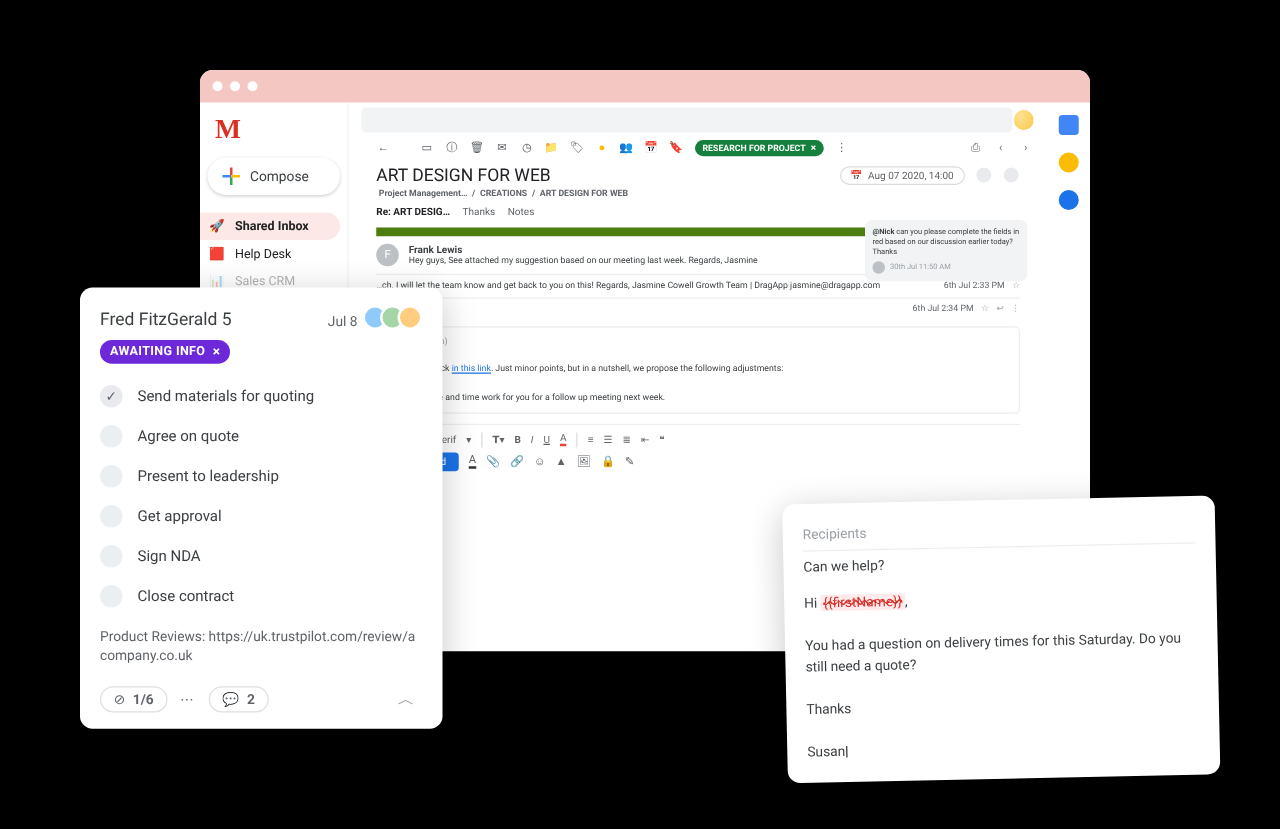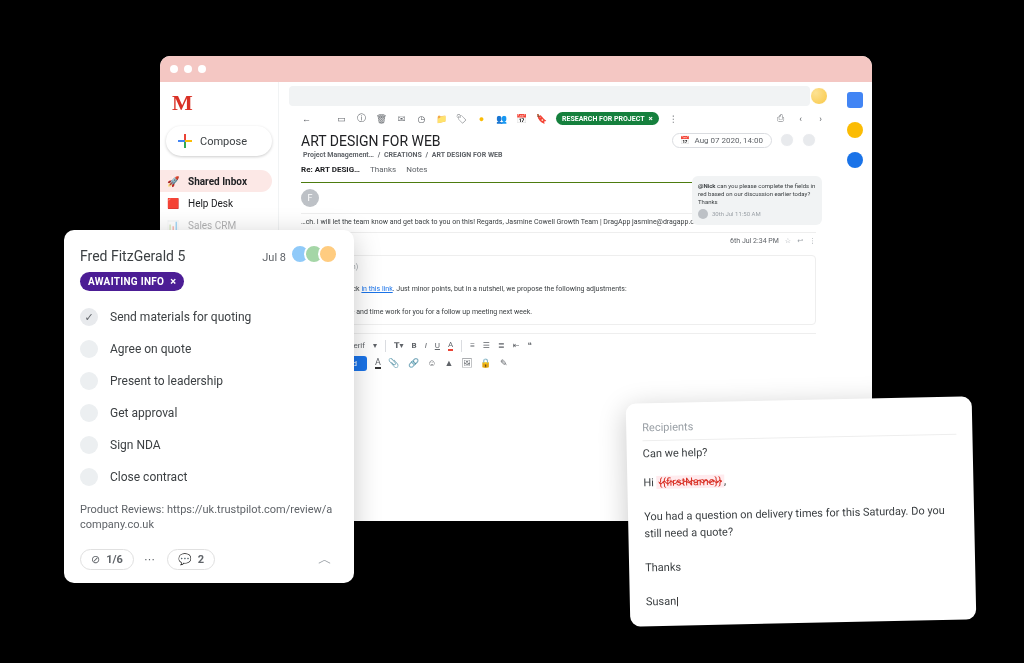--- a/index.html
+++ b/index.html
@@ -37,21 +37,21 @@
   .tb-icon.yellow{color:#fbbc04;} .tb-icon.red{color:#ea4335;}
   .chip-research{background:#15803d;color:#fff;font-size:7px;font-weight:700;padding:2px 6px;border-radius:8px;display:inline-flex;align-items:center;gap:4px;}
   .chip-research .xx{font-size:8px;}
   .spacer{flex:1;}
   .date-chip{border:1px solid #dadce0;border-radius:12px;padding:2px 8px;font-size:8px;color:#5f6368;display:inline-flex;align-items:center;gap:4px;}
 
   .subject-block{padding:2px 22px 0 22px;}
   .subject{font-size:14px;color:#202124;margin-bottom:2px;}
   .crumbs{font-size:7px;color:#5f6368;margin-bottom:6px;font-weight:bold;}
   .crumbs span{margin:0 2px;}
-  .tabs{display:flex;gap:10px;font-size:8px;color:#5f6368;border-bottom:1px solid #4d7c0f;padding-bottom:4px;}
+  .tabs{display:flex;gap:10px;font-size:8px;color:#5f6368;border-bottom:7px solid #4d7c0f;padding-bottom:4px;}
   .tabs .tab{padding-bottom:4px;}
   .tabs .tab.active{color:#202124;font-weight:700;}
 
   .thread{padding:6px 22px 0 22px;font-size:7px;color:#3c4043;}
   .msg{display:flex;gap:8px;margin-bottom:6px;align-items:flex-start;}
   .msg .av{width:18px;height:18px;border-radius:50%;background:#bdc1c6;color:#fff;font-size:9px;display:flex;align-items:center;justify-content:center;flex-shrink:0;}
   .msg .body{flex:1;}
   .msg .name{font-weight:700;font-size:8px;}
   .msg .date{color:#5f6368;font-size:7px;white-space:nowrap;}
   .msg-head{display:flex;justify-content:space-between;align-items:center;gap:8px;}
@@ -80,21 +80,21 @@
   
   .task-card{position:absolute;left:64px;top:230px;width:290px;background:#fff;border-radius:10px;box-shadow:0 6px 28px rgba(0,0,0,.22);padding:14px 16px 10px;}
   .tc-head{display:flex;align-items:flex-end;gap:6px;}
   .tc-title{font-size:14px;color:#3c4043;}
   .tc-date{margin-left:auto;font-size:11px;color:#5f6368;}
   .tc-avatars{display:flex;margin-left:4px;}
   .tc-avatars span{width:20px;height:20px;border-radius:50%;border:2px solid #fff;background:#cfd8dc;margin-left:-6px;}
   .tc-avatars span:nth-child(1){background:#90caf9;}
   .tc-avatars span:nth-child(2){background:#a5d6a7;}
   .tc-avatars span:nth-child(3){background:#ffcc80;}
-  .status-chip{display:inline-flex;align-items:center;gap:6px;background:#4c1d95;color:#fff;font-size:10px;font-weight:700;padding:3px 8px;border-radius:10px;margin-top:8px;letter-spacing:.3px;}
+  .status-chip{display:inline-flex;align-items:center;gap:6px;background:#6d28d9;color:#fff;font-size:10px;font-weight:700;padding:3px 8px;border-radius:10px;margin-top:8px;letter-spacing:.3px;}
   .status-chip .xx{font-size:11px;}
   .tc-subj{font-size:12px;color:#3c4043;margin-top:8px;line-height:1.35;}
   .tc-subj b{font-weight:700;}
   .subtasks{margin-top:10px;}
   .subtask{display:flex;align-items:center;gap:12px;padding:7px 0;font-size:12px;color:#3c4043;}
   .chk{width:18px;height:18px;border-radius:50%;border:0;background:#eceff1;display:flex;align-items:center;justify-content:center;color:#9aa0a6;font-size:11px;flex-shrink:0;}
   .subtask.done .chk{background:#e8eaed;color:#5f6368;}
   .tc-note{font-size:11px;color:#5f6368;margin-top:10px;line-height:1.35;word-break:break-all;}
   .tc-footer{display:flex;align-items:center;gap:10px;margin-top:14px;color:#5f6368;font-size:11px;}
   .pill{display:inline-flex;align-items:center;gap:6px;border:1px solid #e0e0e0;border-radius:14px;padding:3px 10px;}
@@ -193,20 +193,32 @@
         <div class="tabs">
           <span class="tab active">Re: ART DESIG…</span>
           <span class="tab">Thanks</span>
           <span class="tab">Notes</span>
         </div>
       </div>
 
       <div class="thread">
         <div class="msg">
           <div class="av">F</div>
+          <div class="body">
+            <div class="msg-head">
+              <div>
+                <div class="name">Frank Lewis</div>
+                <div>Hey guys, See attached my suggestion based on our meeting last week. Regards, Jasmine</div>
+              </div>
+              <div class="msg-actions">
+                <span class="date">6th Jul 2:29 PM</span>
+                <span>☆</span>
+              </div>
+            </div>
+          </div>
         </div>
 
         <div class="msg collapsed">
           <div class="body">
             <div class="msg-head">
               <div>…ch. I will let the team know and get back to you on this! Regards, Jasmine Cowell Growth Team | DragApp jasmine@dragapp.com</div>
               <div class="msg-actions">
                 <span class="date">6th Jul 2:33 PM</span>
                 <span>☆</span>
               </div>

